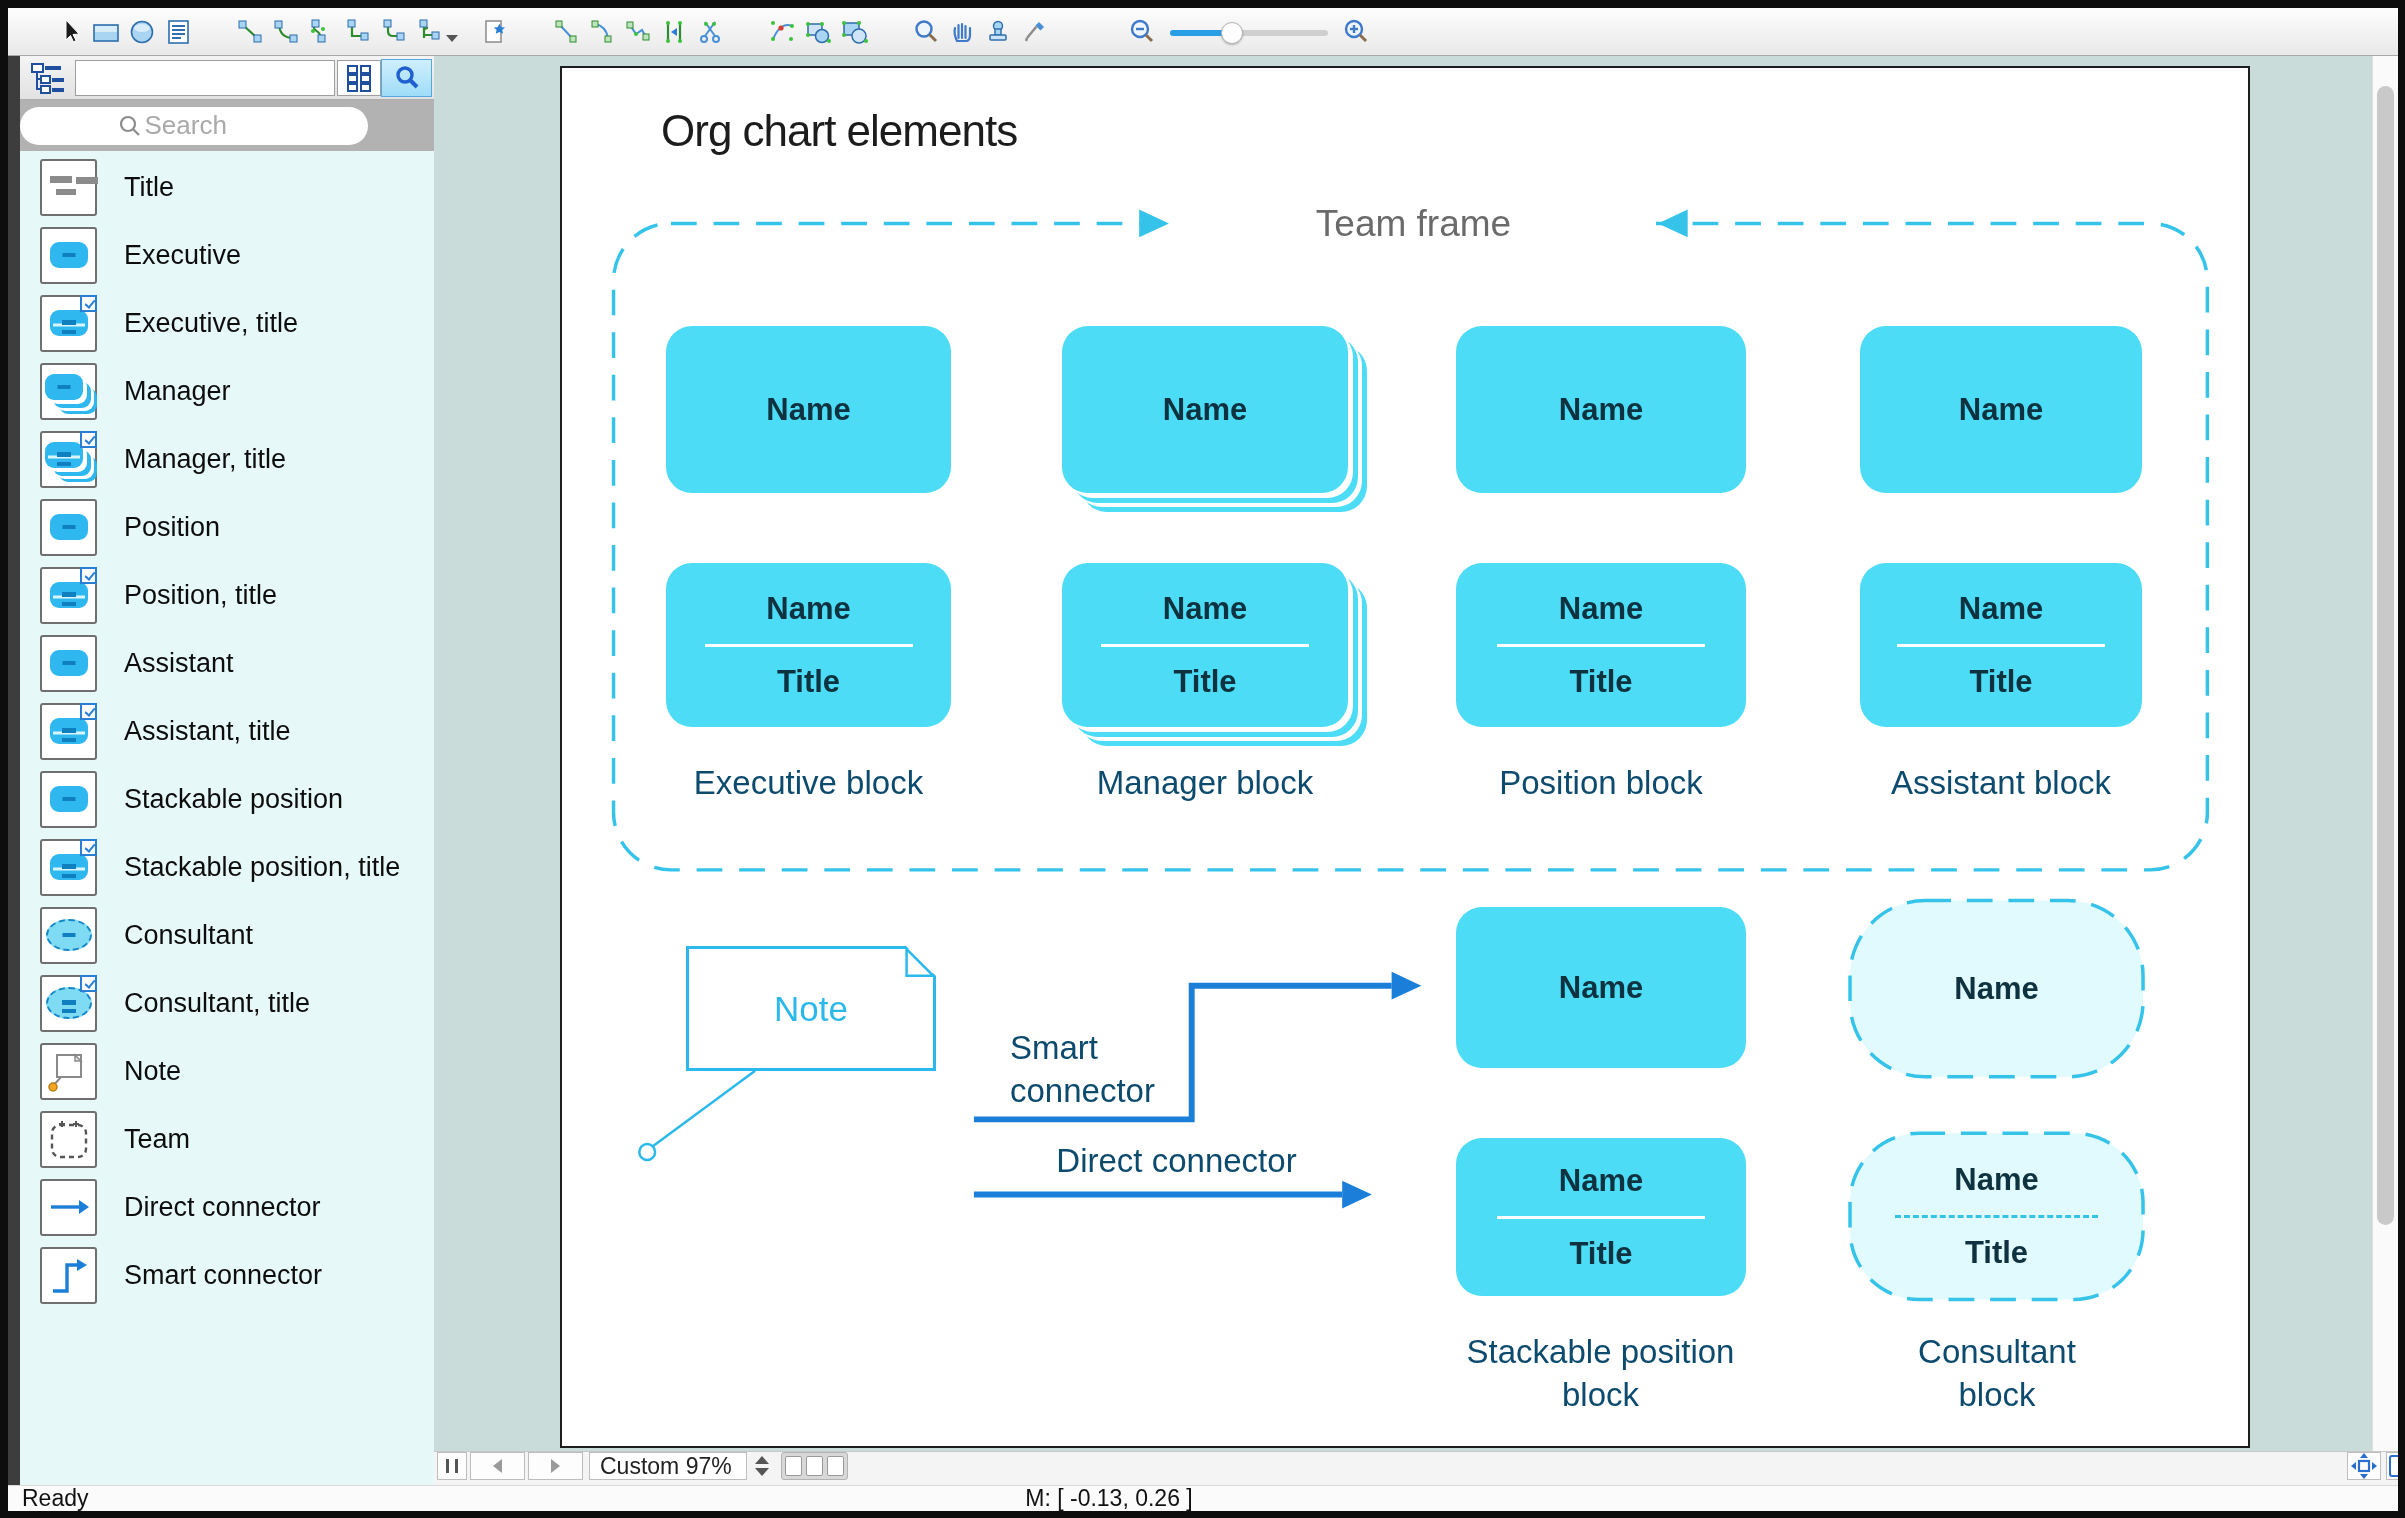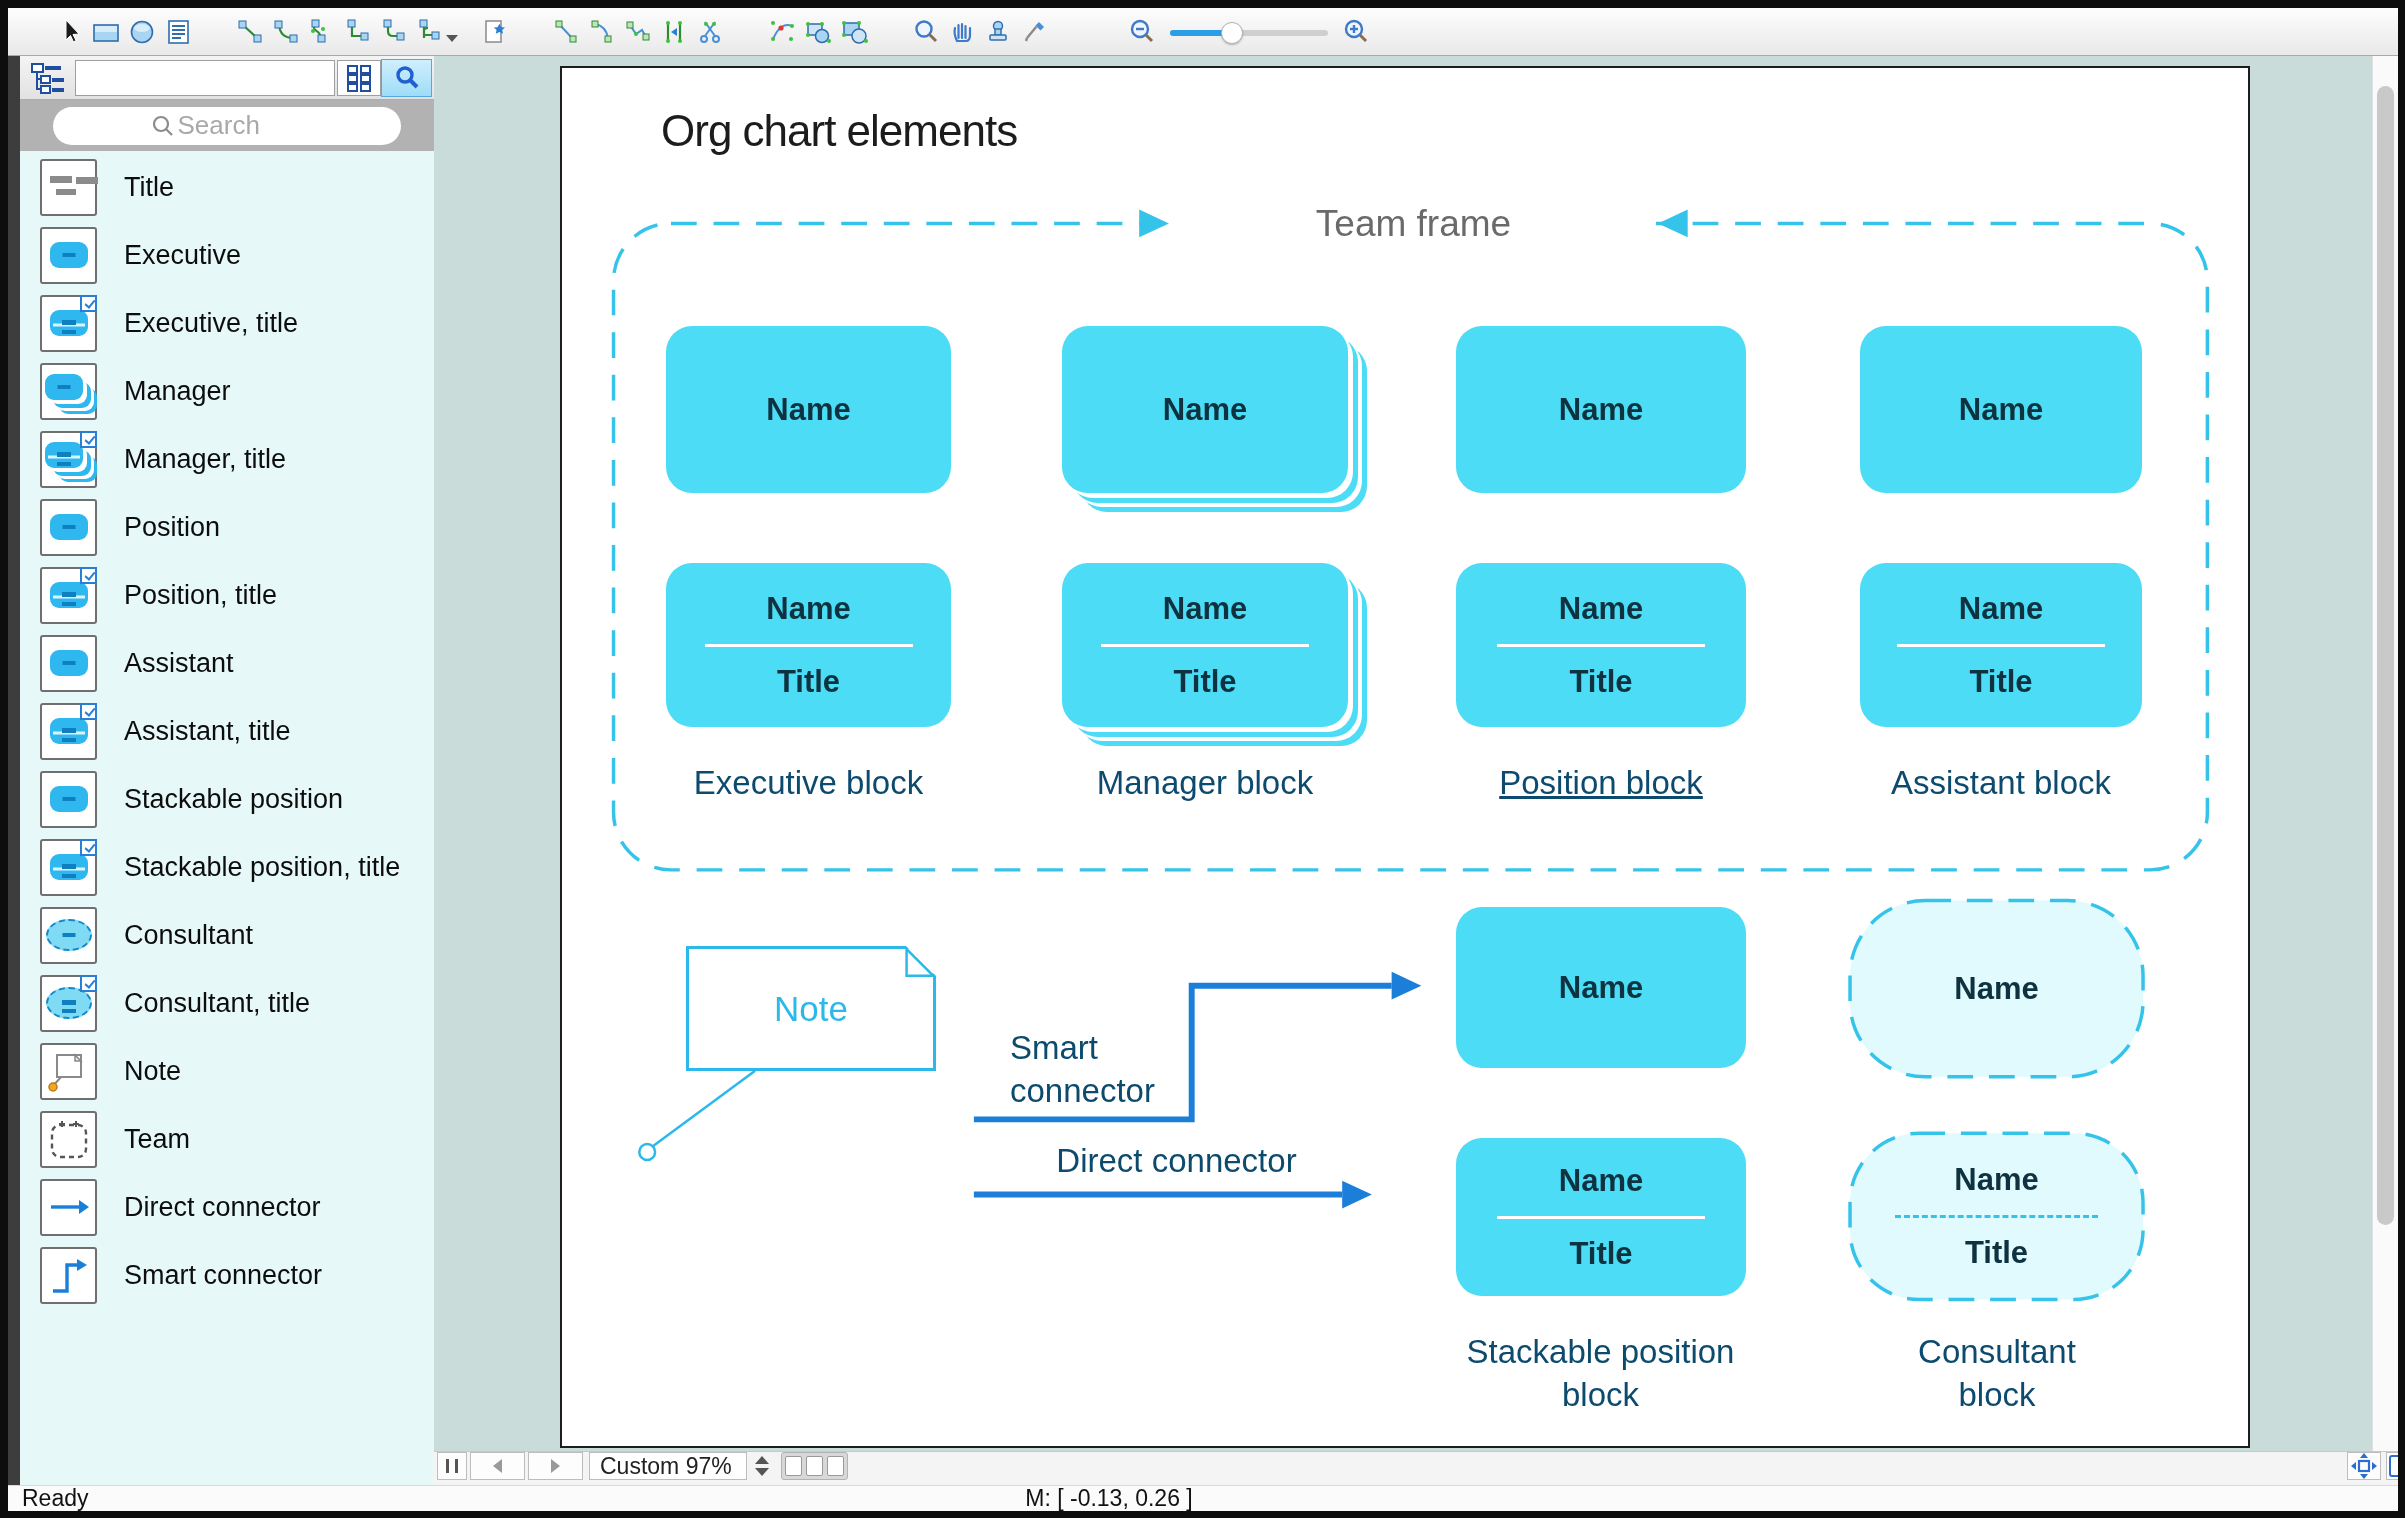--- a/index.html
+++ b/index.html
@@ -29,21 +29,21 @@
   .sidebar{
     position:absolute;left:0;top:48px;width:426px;height:1430px;
     background:#e7f8f8;border-left:12px solid #3d3d3d;
   }
   .lib-header{height:44px;background:linear-gradient(#f4f4f4,#e2e2e2);border-bottom:1px solid #adadad;display:flex;align-items:center;padding:0 2px;}
   .lib-btn{height:38px;display:flex;align-items:center;justify-content:center;background:transparent;}
   .lib-field{flex:1;height:36px;background:#fff;border:1px solid #9e9e9e;margin:0 2px;}
   .lib-field input{width:100%;height:100%;border:none;outline:none;background:transparent;font-size:22px;padding:0 8px;}
   .grid-btn{width:44px;border:1px solid #9e9e9e;background:#fff;height:36px;}
   .search-btn{width:51px;border:1px solid #58a7dd;background:linear-gradient(#cfeffd,#9fdcf8);height:38px;}
-  .search-row{height:51px;background:#b2b2b2;display:flex;align-items:center;justify-content:center;}
+  .search-row{height:51px;background:#b2b2b2;display:flex;align-items:center;justify-content:flex-start;}
   .search-pill{width:348px;height:38px;background:#fff;border-radius:19px;display:flex;align-items:center;justify-content:center;}
   .search-pill input{border:none;outline:none;background:transparent;font-size:26px;width:129px;color:#444;}
   .search-pill input::placeholder{color:#a9a9a9;}
   .panel-header{height:36px;background:linear-gradient(#c3ebfc,#86d2f4);border-top:1px solid #6cbde8;border-bottom:1px solid #5fb2e2;display:flex;align-items:center;position:relative;}
   .panel-title{font-size:25px;font-weight:bold;color:#111;margin-left:40px;}
   .panel-close{position:absolute;right:14px;top:5px;width:26px;height:26px;}
   .stencil-list{height:1299px;overflow:hidden;padding-top:2px;}
   .sitem{height:68px;display:flex;align-items:center;padding-left:20px;}
   .thumb{position:relative;width:57px;height:57px;background:#fff;border:2px solid #6f6f6f;border-radius:3px;margin-right:27px;flex:0 0 auto;}
   .sitem .slabel{font-size:27px;color:#0d0d0d;}
@@ -522,21 +522,21 @@
           <span>Title</span>
         </div>
         <div class="blk" style="left:1298px;top:495px;width:282px;height:164px;">
           <span>Name</span>
           <i class="divider"></i>
           <span>Title</span>
         </div>
 
         <div class="glabel" style="left:84px;top:693px;width:325px;">Executive block</div>
         <div class="glabel" style="left:480px;top:693px;width:326px;">Manager block</div>
-        <div class="glabel" style="left:874px;top:693px;width:330px;text-decoration:underline;">Position block</div>
+        <div class="glabel" style="left:874px;top:693px;width:330px;">Position block</div>
         <div class="glabel" style="left:1278px;top:693px;width:322px;">Assistant block</div>
 
         <div class="note">
           <span>Note</span>
         </div>
 
         <div class="glabel left" style="left:448px;top:958px;width:277px;">
           <span>Smart</span><br>
           <span>connector</span>
         </div>

